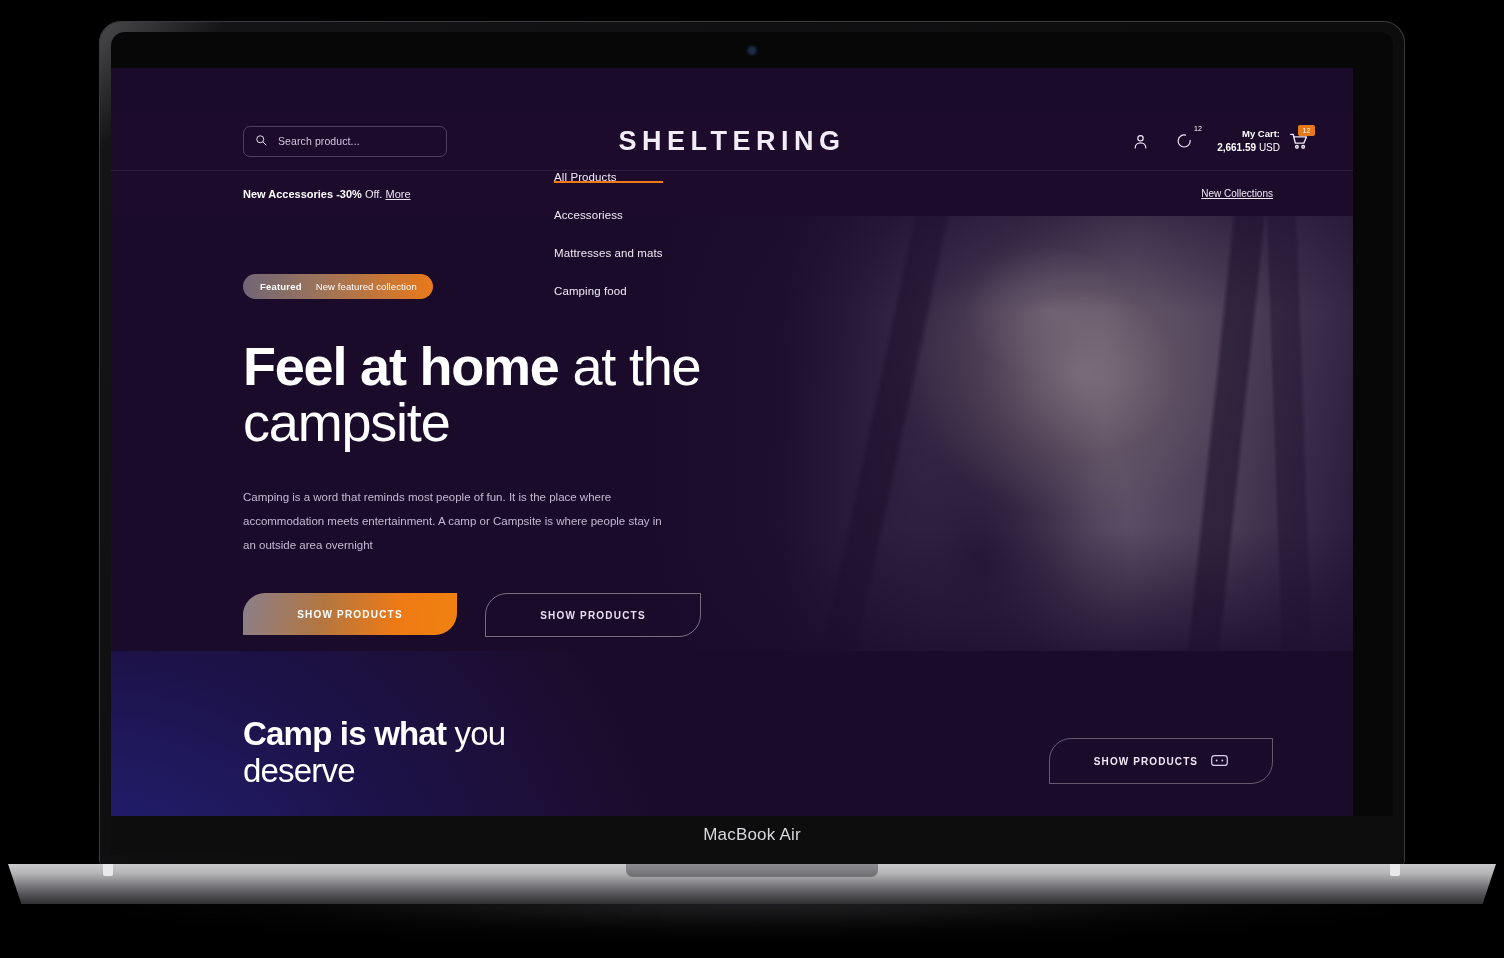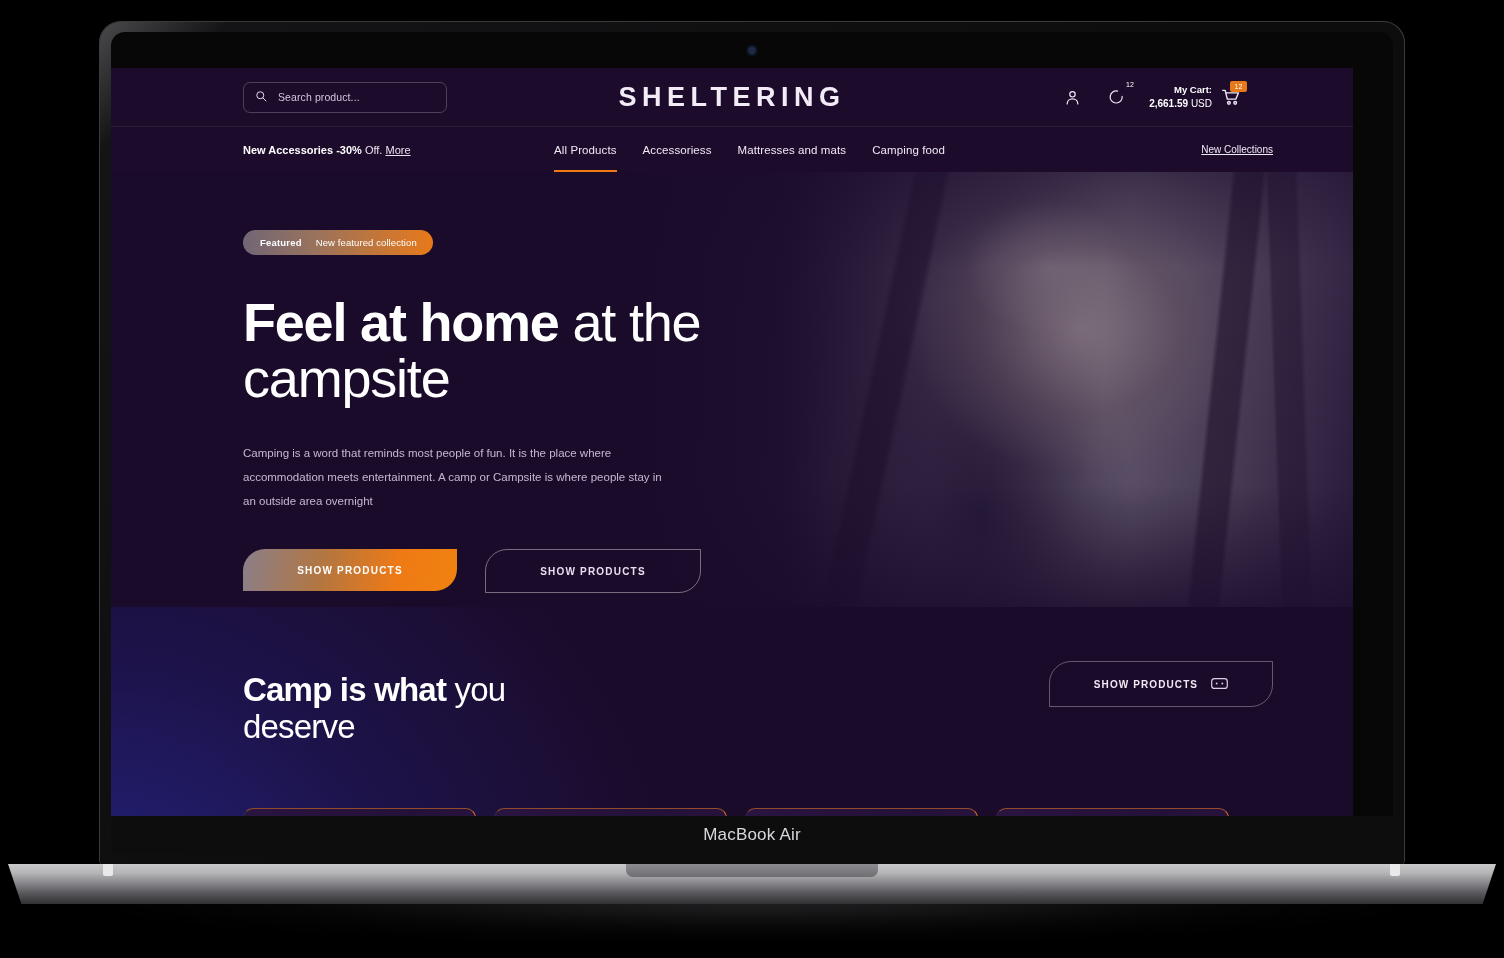--- a/index.html
+++ b/index.html
@@ -142,22 +142,23 @@
   }
 
   
   .topbar {
     position: relative;
     z-index: 5;
     height: 58px;
     background: #1d0b2c;
     display: flex;
     align-items: center;
-    padding: 0 112px 0 132px;
+    padding: 0 44px 0 132px;
     border-bottom: 1px solid rgba(255,255,255,.07);
+    margin-top: 44px;
   }
   .search-box {
     width: 180px;
     height: 29px;
     border: 1px solid rgba(255,255,255,.22);
     border-radius: 7px;
     display: flex;
     align-items: center;
     gap: 9px;
     padding: 0 11px;
@@ -239,20 +240,21 @@
   .promo { font-size: 11px; color: #e9e3f0; }
   .promo b { font-weight: 700; color: #fff; }
   .promo .more { text-decoration: underline; color: #e9e3f0; cursor: pointer; }
 
   .nav-links {
     position: absolute;
     left: 443px;
     display: flex;
     gap: 26px;
     height: 100%;
+    flex-direction: column;
   }
   .nav-link {
     font-size: 11.5px;
     color: #efe9f5;
     cursor: pointer;
     height: 100%;
     display: flex;
     align-items: center;
     position: relative;
     letter-spacing: .1px;
@@ -377,21 +379,21 @@
     color: #e6dff0;
     min-width: 142px;
   }
 
   
   .sec2 {
     position: relative;
     z-index: 3;
     padding: 38px 80px 0 132px;
     display: flex;
-    align-items: flex-start;
+    align-items: center;
     gap: 34px;
   }
   .sec2-title {
     font-size: 33px;
     line-height: 1.12;
     font-weight: 300;
     letter-spacing: -.8px;
     width: 330px;
     flex: none;
   }

